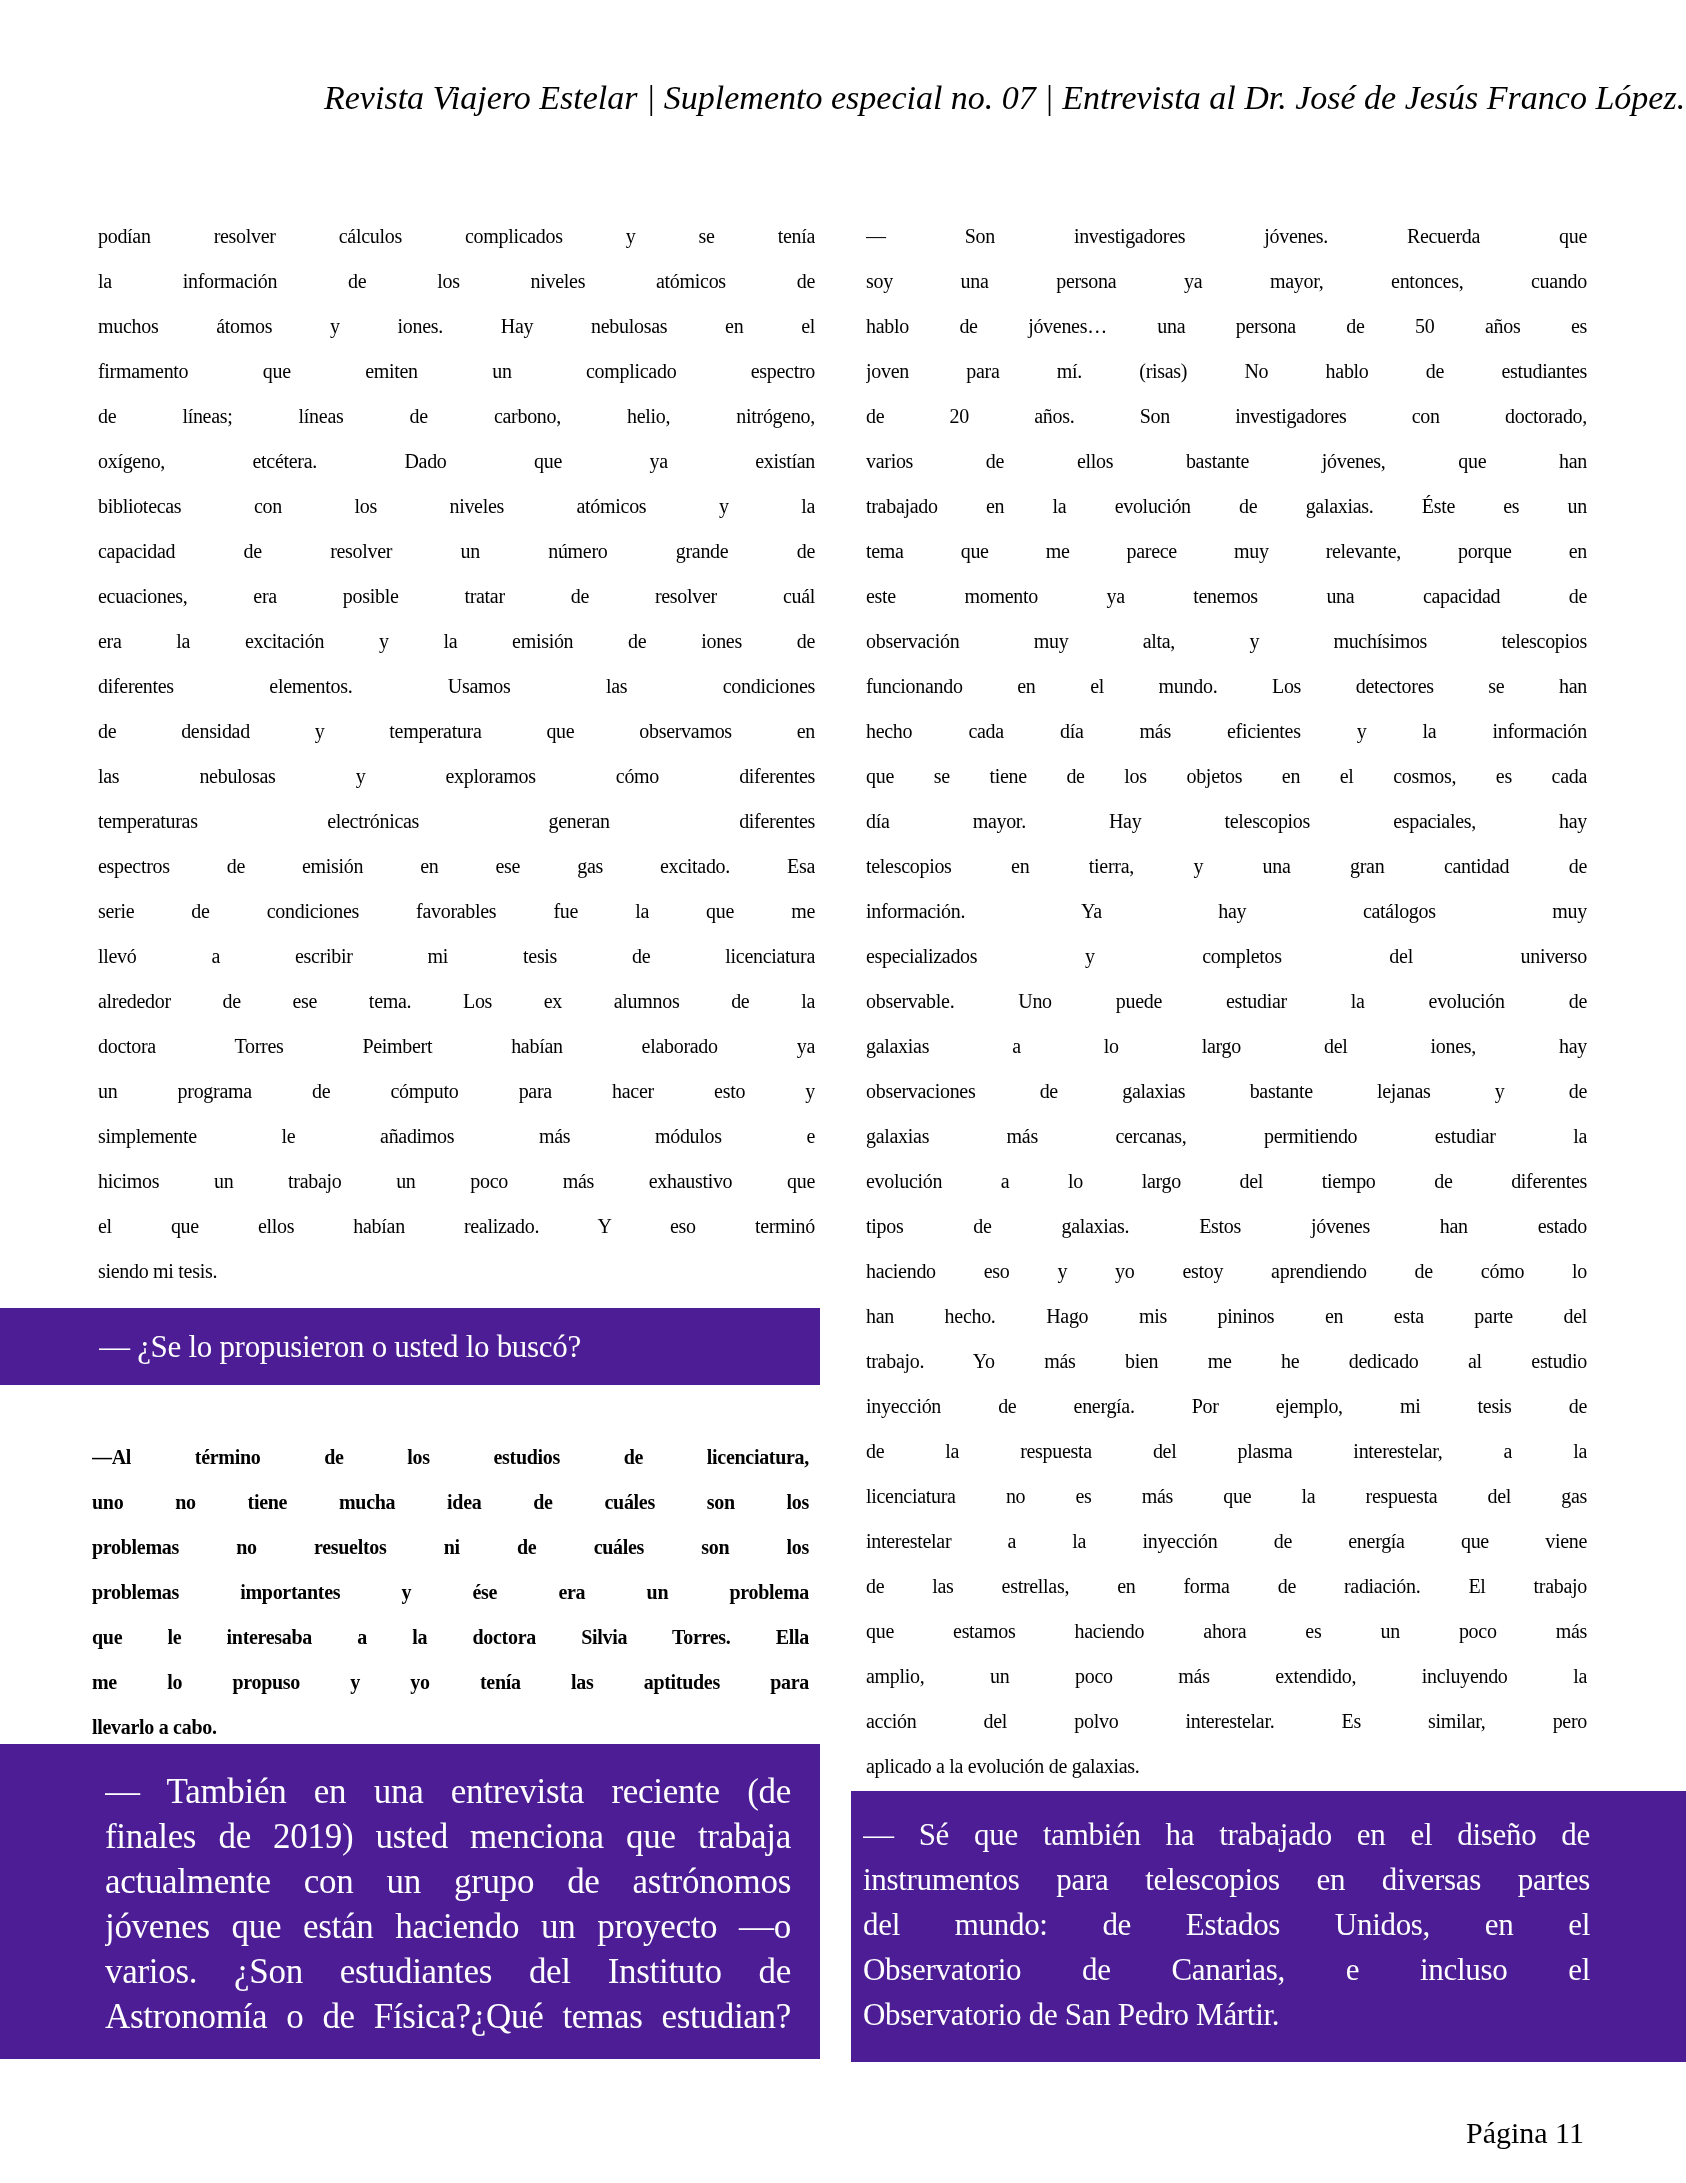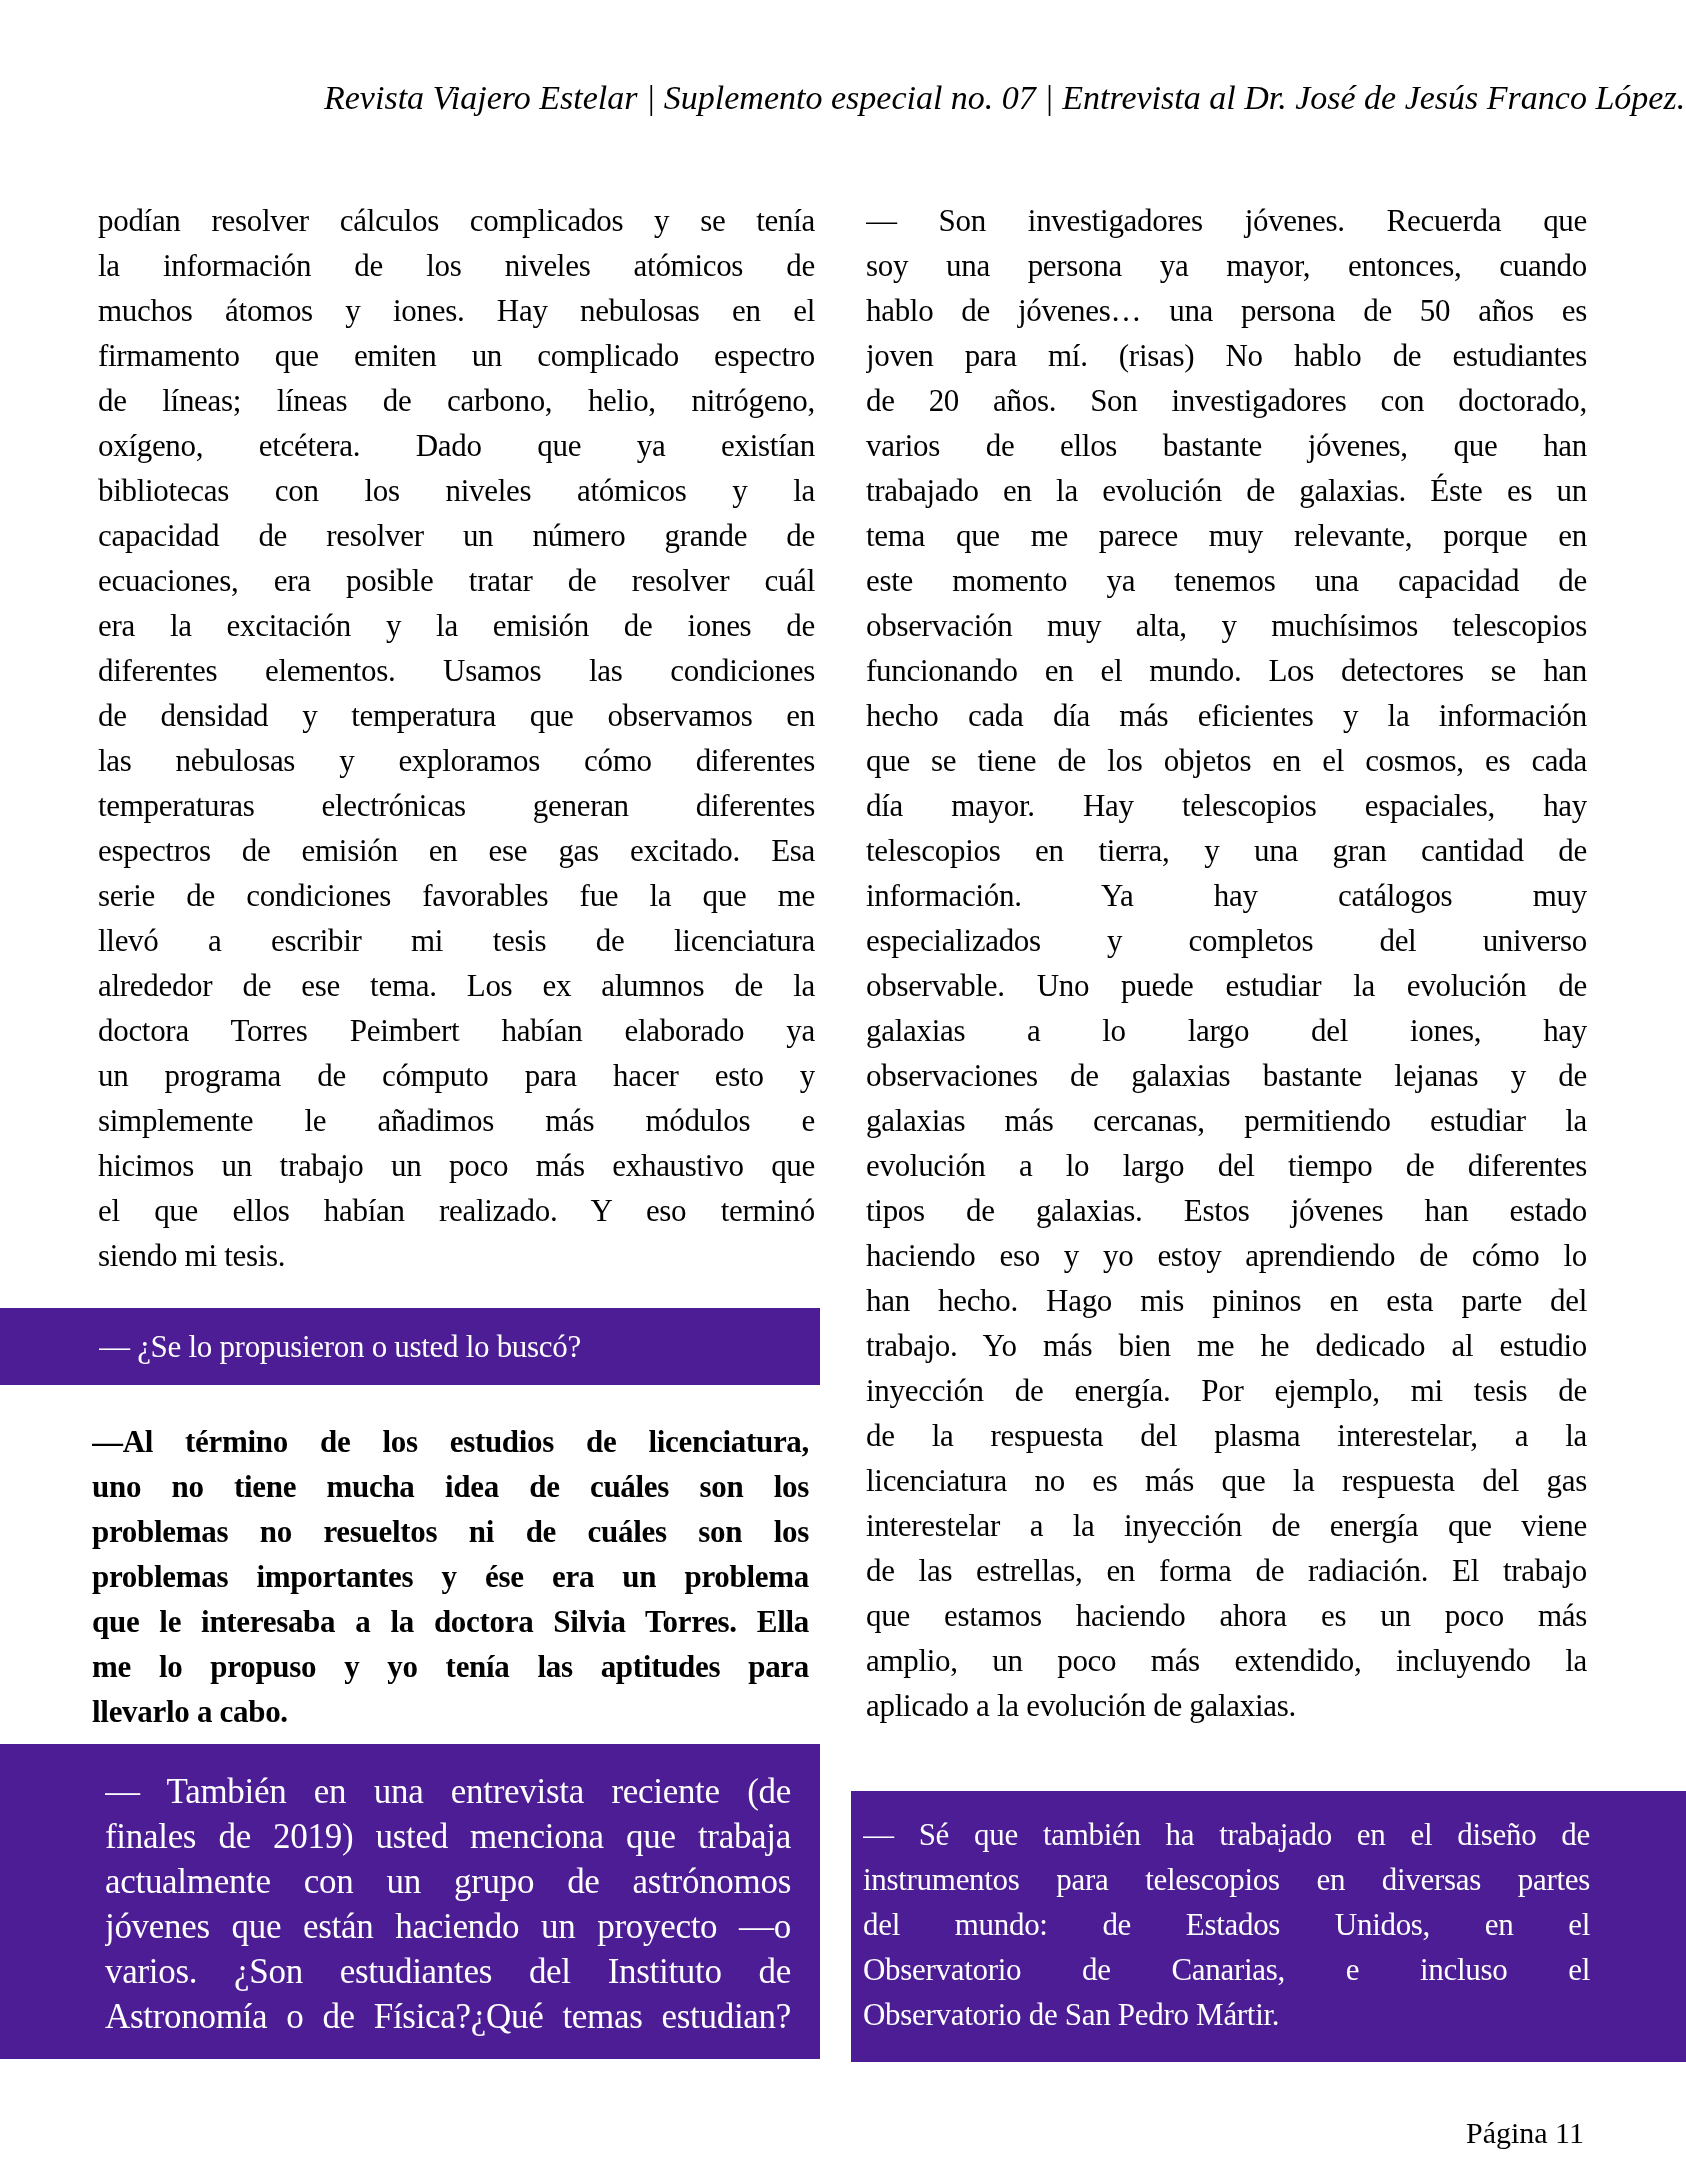--- a/index.html
+++ b/index.html
@@ -22,23 +22,24 @@
     left: 324px;
     width: 1217px;
     text-align: right;
     font-style: italic;
     font-size: 34px;
     line-height: 1.2;
     white-space: nowrap;
   }
   .body-text {
     position: absolute;
-    font-size: 31px;
-    line-height: 45px;
-    letter-spacing: -0.3px;
+    font-size: 20px;
+    line-height: 45px;
+    letter-spacing: -0.3px;
+    margin-top: 16px;
   }
   .line {
     text-align: justify;
     text-align-last: justify;
     overflow: hidden;
   }
   .line.end {
     text-align-last: left;
   }
   #para-left-1 { left: 98px; top: 198px;  width: 717px; }
@@ -178,20 +179,21 @@
       <div class="line">haciendo eso y yo estoy aprendiendo de cómo lo</div>
       <div class="line">han hecho. Hago mis pininos en esta parte del</div>
       <div class="line">trabajo. Yo más bien me he dedicado al estudio</div>
       <div class="line">inyección de energía. Por ejemplo, mi tesis de</div>
       <div class="line">de la respuesta del plasma interestelar, a la</div>
       <div class="line">licenciatura no es más que la respuesta del gas</div>
       <div class="line">interestelar a la inyección de energía que viene</div>
       <div class="line">de las estrellas, en forma de radiación. El trabajo</div>
       <div class="line">que estamos haciendo ahora es un poco más</div>
       <div class="line">amplio, un poco más extendido, incluyendo la</div>
+      <div class="line">acción del polvo interestelar. Es similar, pero</div>
       <div class="line end">aplicado a la evolución de galaxias.</div>
     </div>
 
   <div class="qbox" id="qbox3">
     <div class="qtext">
         <div class="line">— Sé que también ha trabajado en el diseño de</div>
         <div class="line">instrumentos para telescopios en diversas partes</div>
         <div class="line">del mundo: de Estados Unidos, en el</div>
         <div class="line">Observatorio de Canarias, e incluso el</div>
         <div class="line end">Observatorio de San Pedro Mártir.</div>

